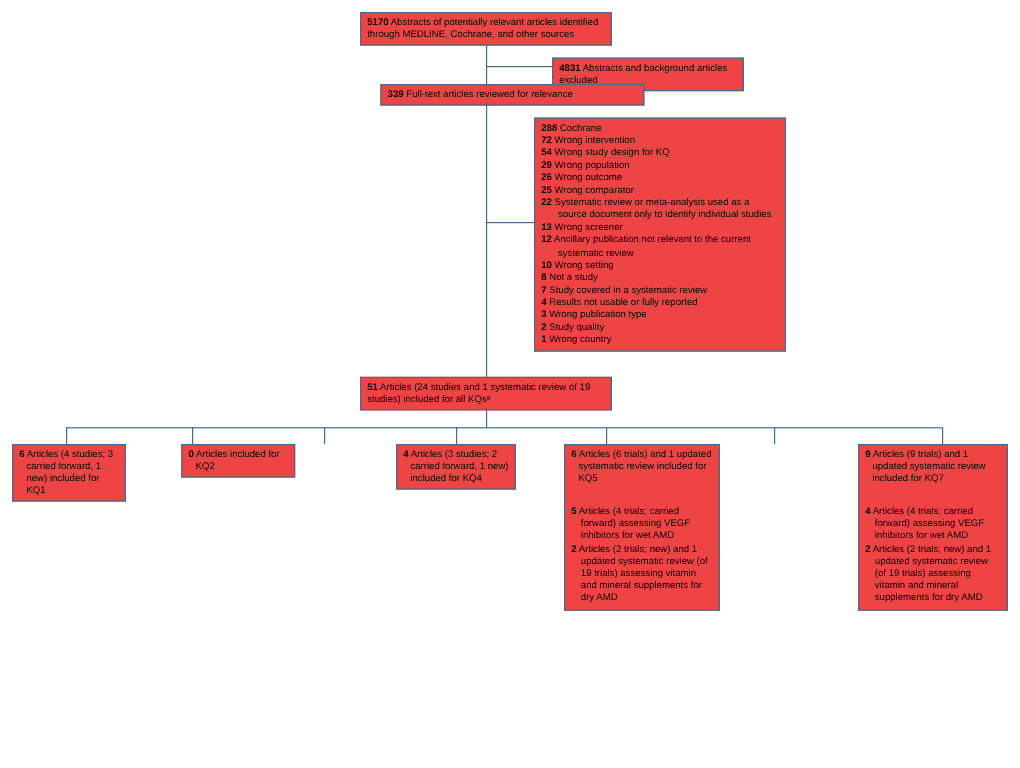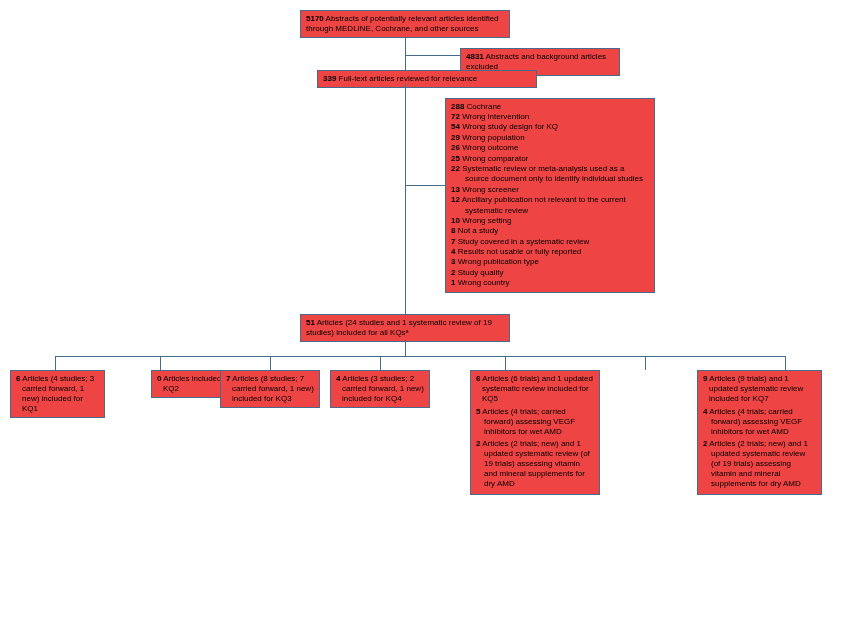--- a/index.html
+++ b/index.html
@@ -28,21 +28,21 @@
   .box b { font-weight: bold; }
   .hline, .vline {
     position: absolute;
     background: #476b8a;
   }
   .hline { height: 1px; }
   .vline { width: 1px; }
   .sub { padding-left: 6px; text-indent: -6px; }
   ul.exlist { list-style: none; padding: 0; margin: 0; }
   ul.exlist li { padding-left: 14px; text-indent: -14px; line-height: 1.3; }
-  .kqsub { margin-top:3px; }
+  .kqsub { margin-top:17px; }
   .kqsub .item { padding-left: 8px; text-indent: -8px; margin-bottom: 2px; }
 </style>
 </head>
 <body>
 
 <div class="flow">
 
   <div class="box" style="left:290px; top:0px; width:210px;">
     <b>5170</b>
     <span>Abstracts of potentially relevant articles identified through MEDLINE, Cochrane, and other sources</span>
@@ -99,38 +99,35 @@
   <div class="vline" style="left:775px; top:346px; height:14px;"></div>
 
   <div class="box" style="left:0px; top:360px; width:95px;">
     <div class="sub"><b>6</b> <span>Articles (4 studies; 3 carried forward, 1 new) included for KQ1</span></div>
   </div>
 
   <div class="box" style="left:105px; top:360px; width:95px;margin-left:36px;">
     <div class="sub"><b>0</b> <span>Articles included for KQ2</span></div>
   </div>
 
-  <div class="box" style="left:210px; top:360px; width:100px;">
-    <div class="sub"><b>7</b> <span>Articles (8 studies; 7 carried forward, 1 new) included for KQ3</span></div>
-  </div>
 
   <div class="box" style="left:320px; top:360px; width:100px;">
     <div class="sub"><b>4</b> <span>Articles (3 studies; 2 carried forward, 1 new) included for KQ4</span></div>
   </div>
 
   <div class="box" style="left:460px; top:360px; width:130px;">
     <div class="sub"><b>6</b> <span>Articles (6 trials) and 1 updated systematic review included for KQ5</span></div>
     <div class="kqsub">
       <div class="item"><b>5</b> <span>Articles (4 trials; carried forward) assessing VEGF inhibitors for wet AMD</span></div>
       <div class="item"><b>2</b> <span>Articles (2 trials; new) and 1 updated systematic review (of 19 trials) assessing vitamin and mineral supplements for dry AMD</span></div>
     </div>
   </div>
 
 
-  <div class="box" style="left:687px; top:360px; width:125px;">
+  <div class="box" style="left:705px; top:360px; width:125px;">
     <div class="sub"><b>9</b> <span>Articles (9 trials) and 1 updated systematic review included for KQ7</span></div>
     <div class="kqsub">
       <div class="item"><b>4</b> <span>Articles (4 trials; carried forward) assessing VEGF inhibitors for wet AMD</span></div>
       <div class="item"><b>2</b> <span>Articles (2 trials; new) and 1 updated systematic review (of 19 trials) assessing vitamin and mineral supplements for dry AMD</span></div>
     </div>
   </div>
 
 </div>
 
 </body></html>

